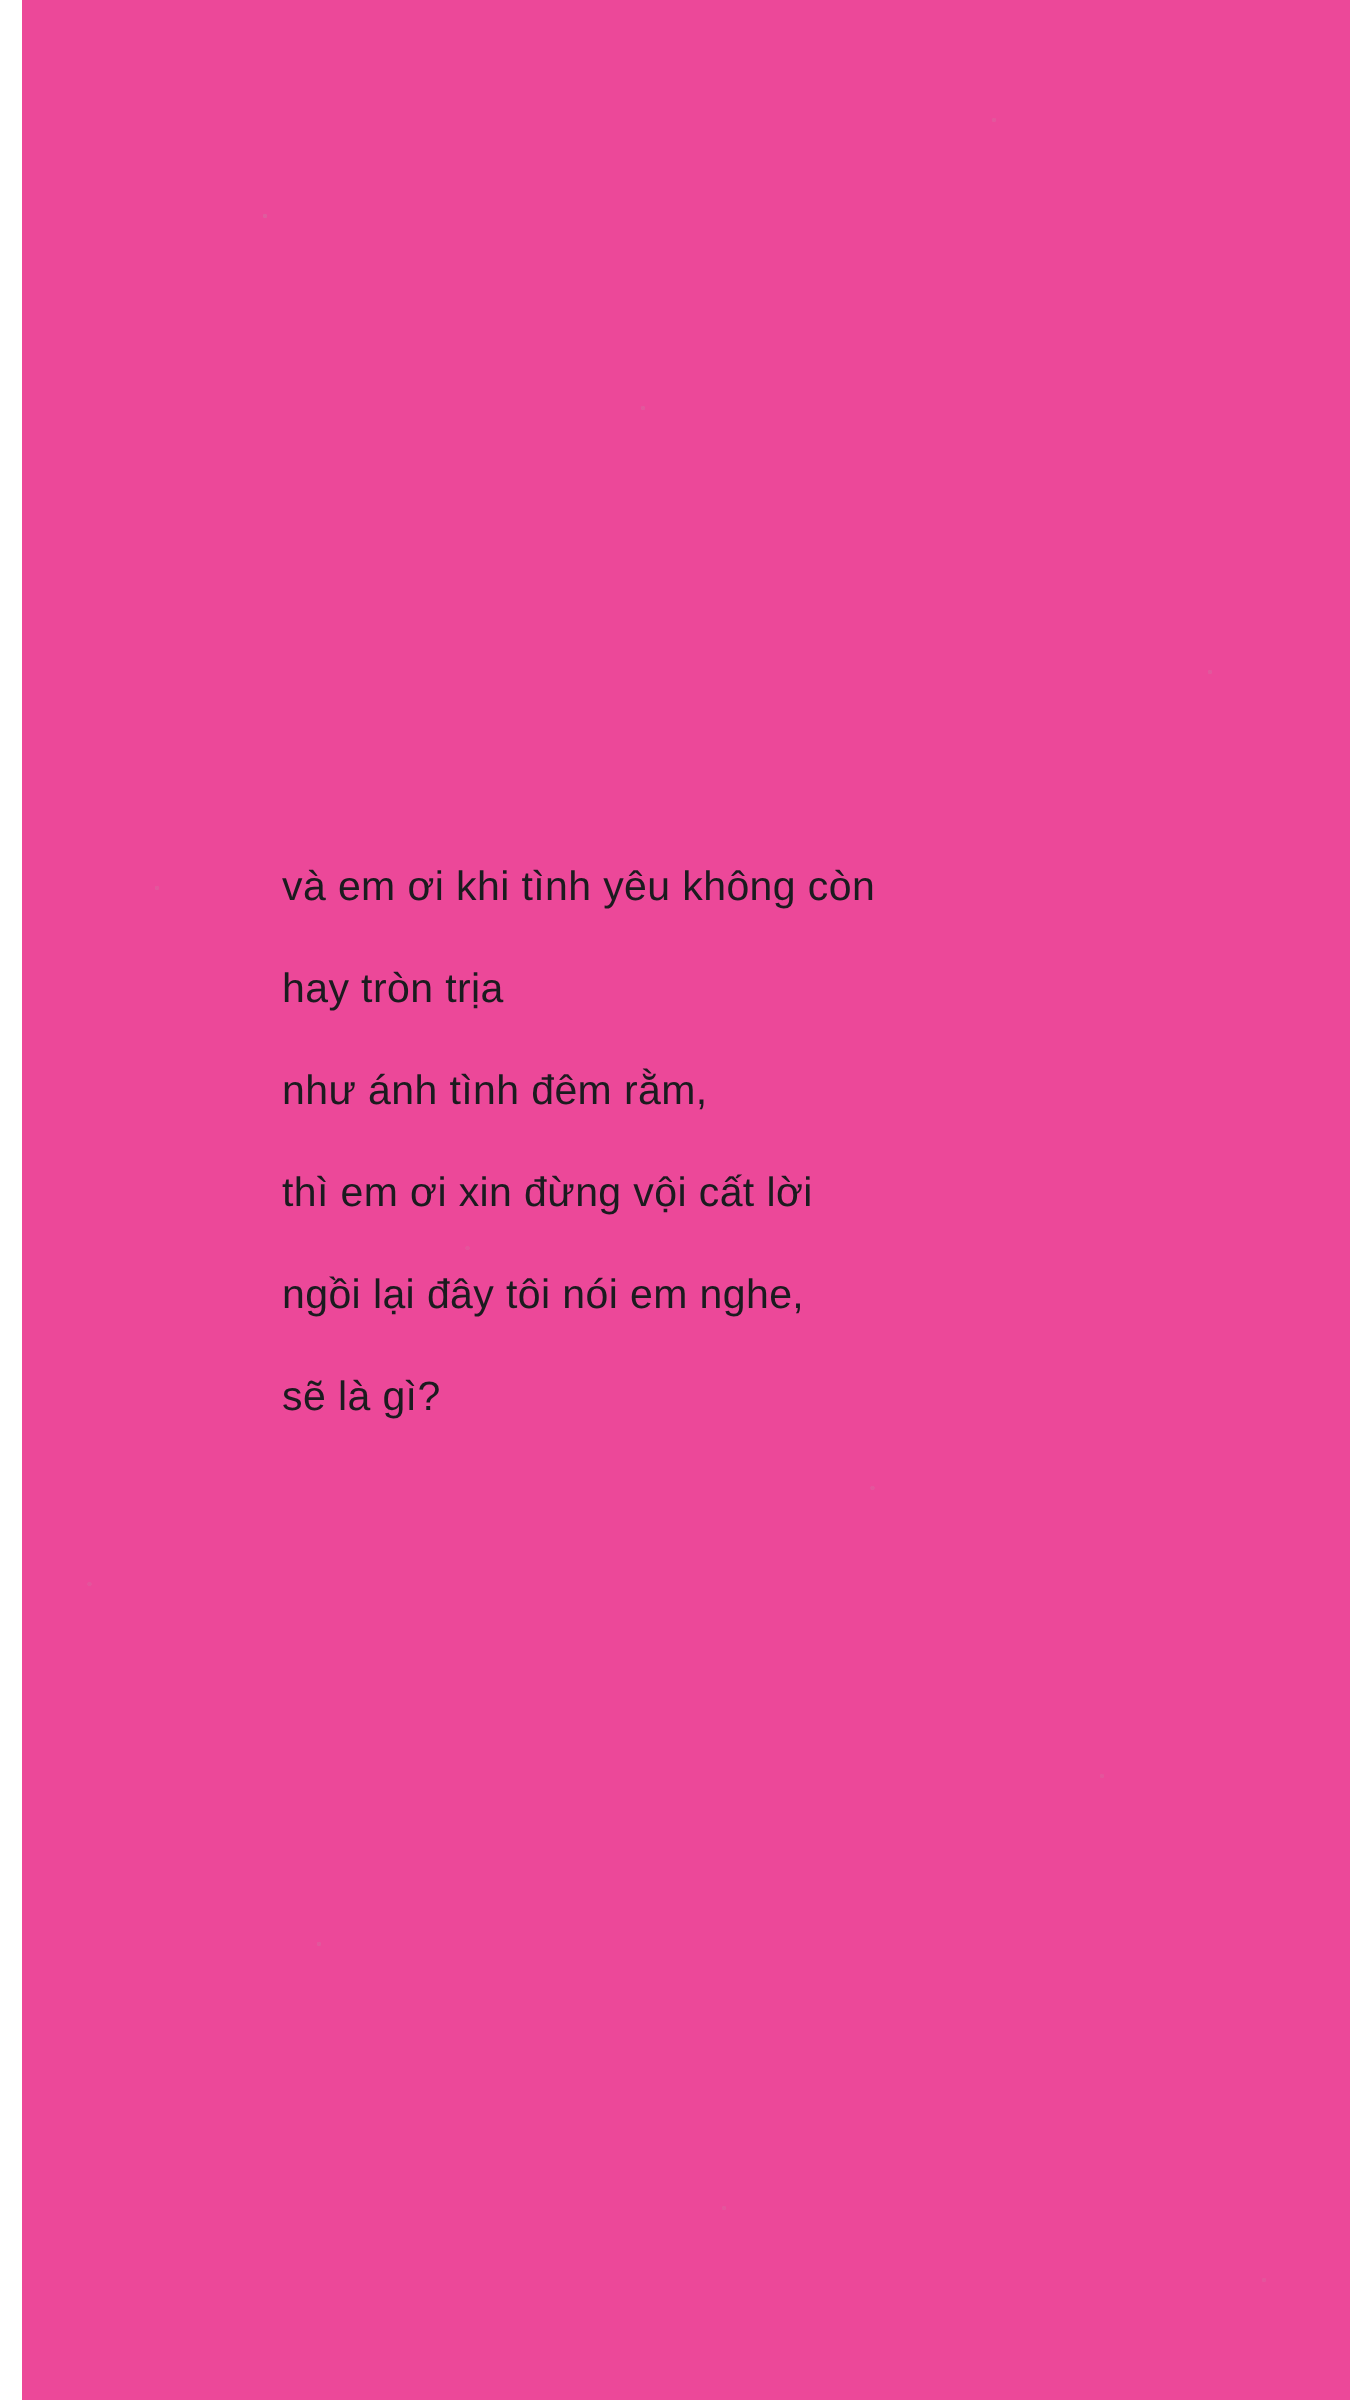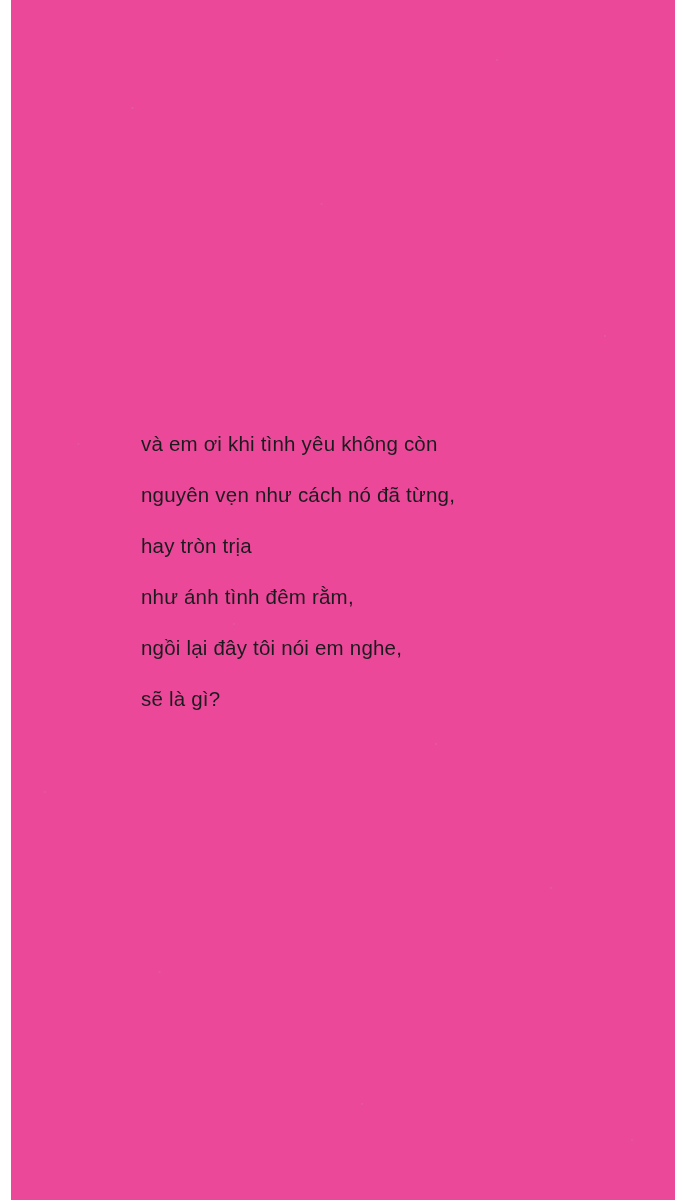--- a/index.html
+++ b/index.html
@@ -56,19 +56,19 @@
   }
 </style>
 </head>
 <body>
 
 <div class="page">
   <div class="paper-texture"></div>
 
   <div class="poem">
     <div class="poem-line">và em ơi khi tình yêu không còn</div>
-    <div class="poem-line">nguyên vẹn như cách nó đã từng,</div>
     <div class="poem-line">hay tròn trịa</div>
     <div class="poem-line">như ánh tình đêm rằm,</div>
+    <div class="poem-line">thì em ơi xin đừng vội cất lời</div>
     <div class="poem-line">ngồi lại đây tôi nói em nghe,</div>
     <div class="poem-line">sẽ là gì?</div>
   </div>
 </div>
 
 </body></html>

